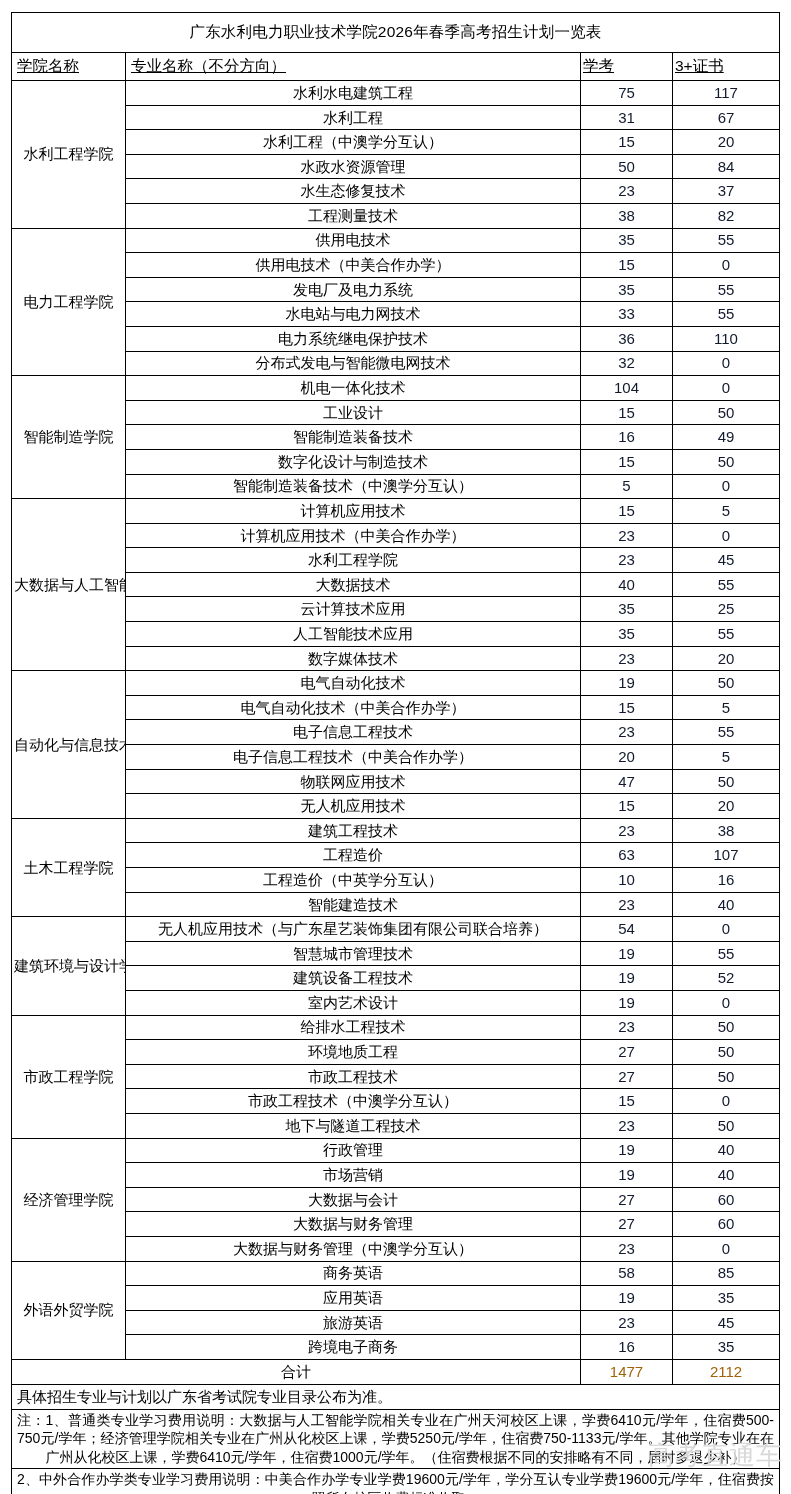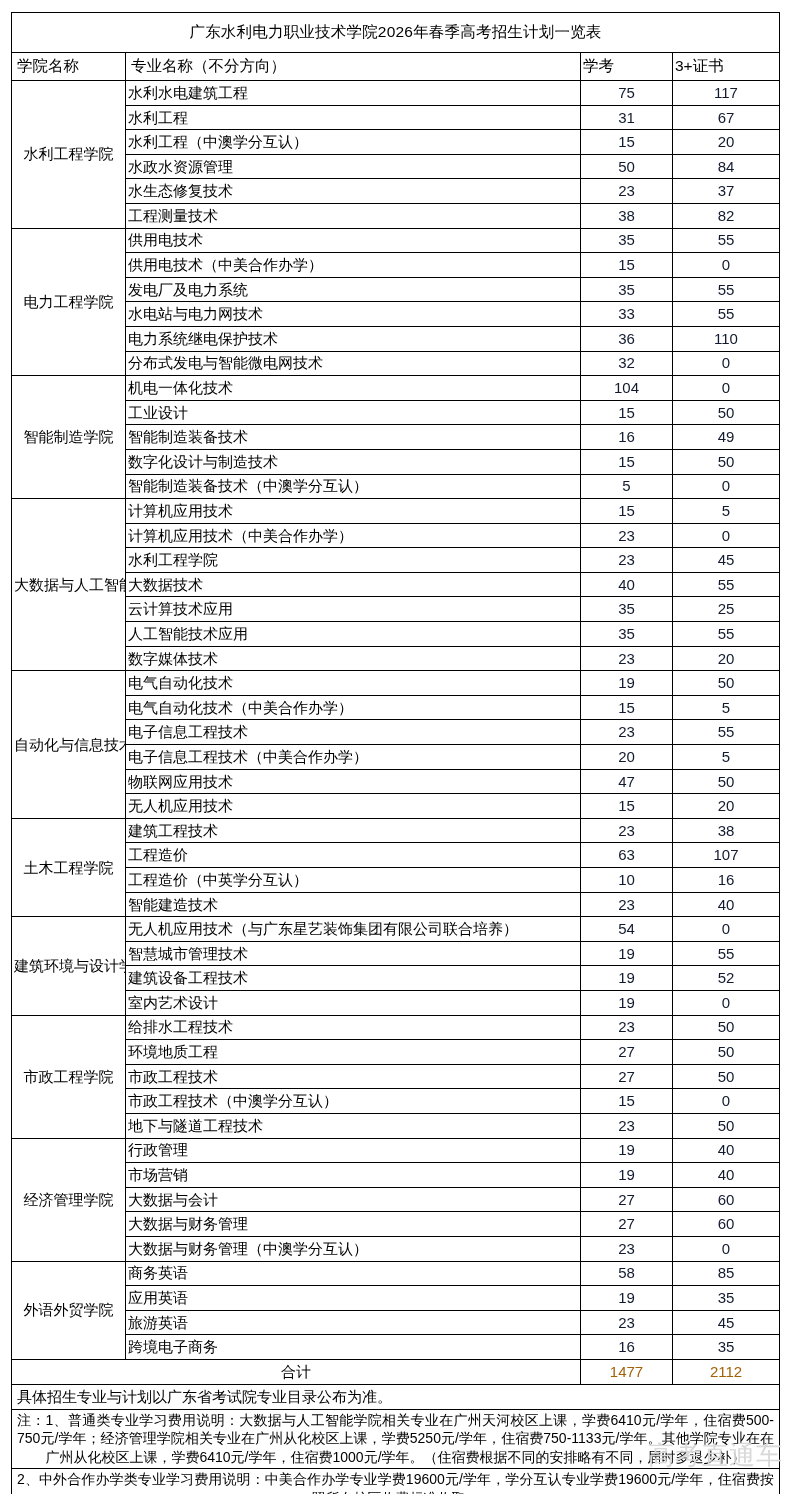--- a/index.html
+++ b/index.html
@@ -42,34 +42,35 @@
 
   tr.title-row td {
     height: 40px;
     text-align: center;
     font-size: 15.5px;
     letter-spacing: 0.2px;
   }
   tr.head-row td {
     height: 28px;
     font-size: 15.5px;
+    text-decoration: underline;
   }
   tr.head-row td.h-college { text-align: left; padding-left: 5px; }
   tr.head-row td.h-major   { text-align: left; padding-left: 5px; }
   tr.head-row td.h-num     { }
 
   td.college {
     text-align: center;
     font-size: 15px;
     white-space: normal;
     line-height: 1.12;
     padding: 0 1px;
   }
   td.major {
-    text-align: left;
+    text-align: center;
     padding-left: 5px;
     font-size: 15px;
   }
   td.num {
     text-align: center;
     font-size: 15px;
     color: #111a2e;
   }
   tbody tr.data-row td { height: 24.6px; }
 

